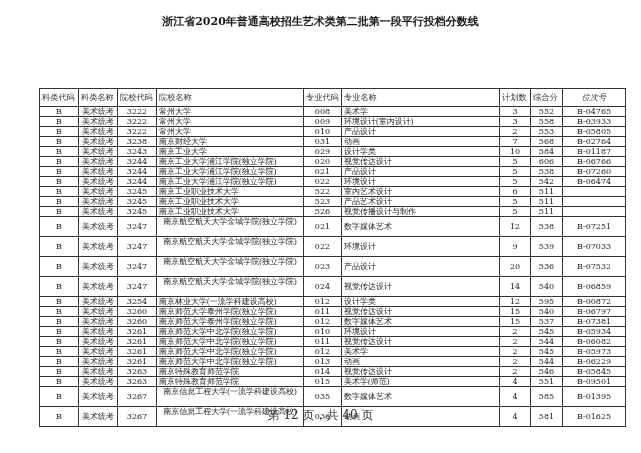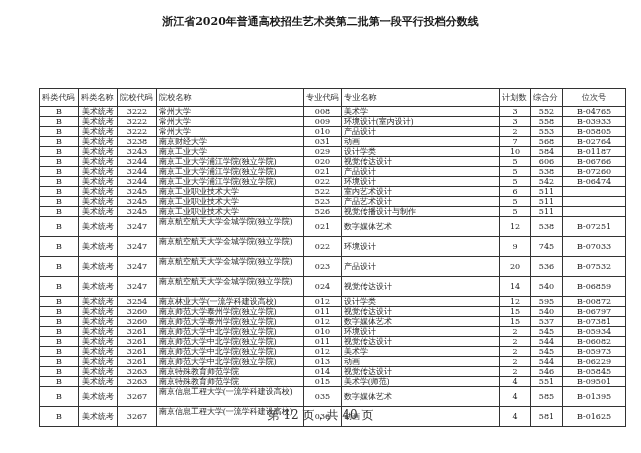--- a/index.html
+++ b/index.html
@@ -5,25 +5,25 @@
   html, body { margin: 0; padding: 0; background: #ffffff; }
   body { width: 641px; height: 453px; position: relative; overflow: hidden;
          font-family: "DejaVu Serif", "Liberation Serif", serif; color: #222; }
   .title { position: absolute; top: 14px; left: 0; width: 641px; text-align: center;
            font-size: 11px; font-weight: bold; letter-spacing: 0px; color: #1a1a1a; }
   table { position: absolute; top: 40px; left: 39px; border-collapse: collapse;
           table-layout: fixed; width: 586px; font-size: 8px; margin-top: 48px; }
   th, td { border: 1px solid #333; padding: 0 2px; overflow: hidden; white-space: nowrap;
            line-height: 9px; }
   th { height: 17px; font-weight: normal; text-align: left; color: #333; font-size: 8.2px; }
-  th.c { text-align: center; }
+  th.c { text-align: center; font-style: italic; }
   td { height: 9px; text-align: center; }
   td.l { text-align: left; font-family: Liberation Serif, serif; }
   tr.tall td { height: 19px; }
-  tr.tall td.wrap { white-space: normal; line-height: 9.5px; vertical-align: top; }
+  tr.tall td.wrap { white-space: normal; line-height: 9.5px; vertical-align: top; text-align: center; }
   table { border: 1.5px solid #222; }
   .footer { position: absolute; top: 407px; left: 0; width: 641px; text-align: center;
             font-size: 12px; color: #333; }
 </style>
 </head>
 <body>
 
 <div class="title">浙江省2020年普通高校招生艺术类第二批第一段平行投档分数线</div>
 
 <table>
@@ -185,21 +185,21 @@
         <td>B-07251</td>
       </tr>
       <tr class="tall">
         <td>B</td>
         <td>美术统考</td>
         <td>3247</td>
         <td class="l wrap">南京航空航天大学金城学院(独立学院)</td>
         <td>022</td>
         <td class="l">环境设计</td>
         <td>9</td>
-        <td>745</td>
+        <td>539</td>
         <td>B-07033</td>
       </tr>
       <tr class="tall">
         <td>B</td>
         <td>美术统考</td>
         <td>3247</td>
         <td class="l wrap">南京航空航天大学金城学院(独立学院)</td>
         <td>023</td>
         <td class="l">产品设计</td>
         <td>20</td>

